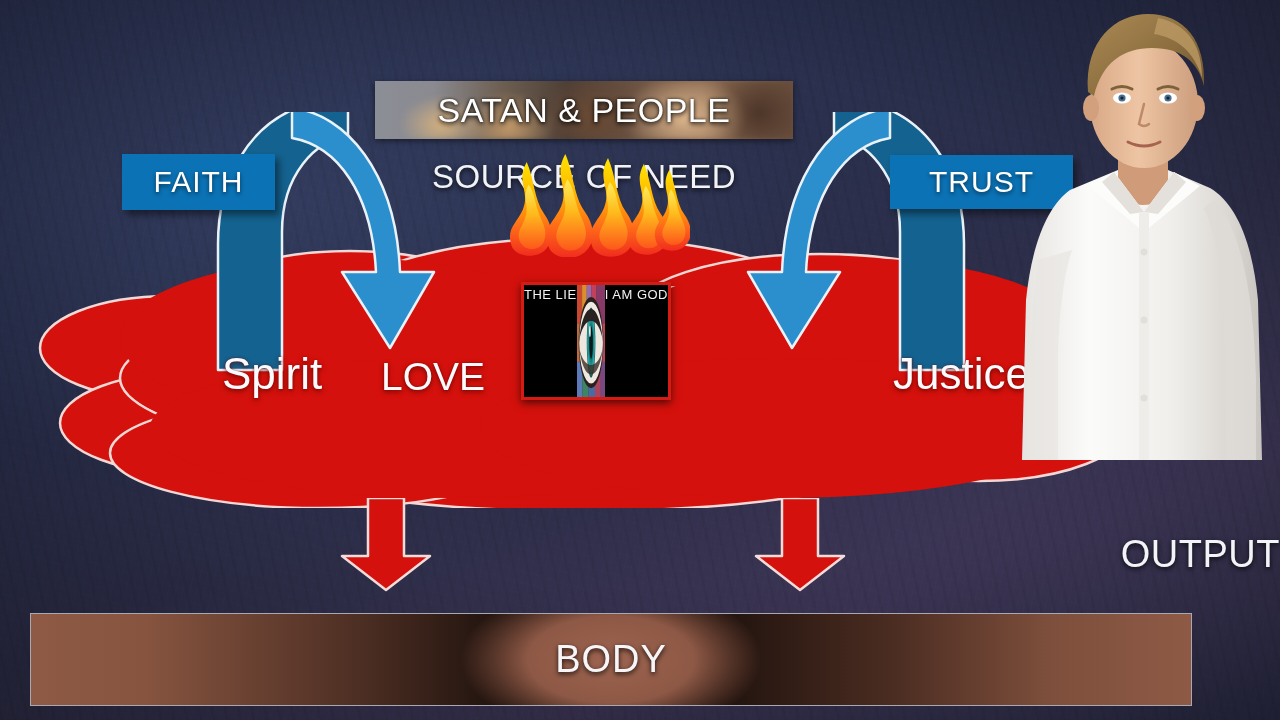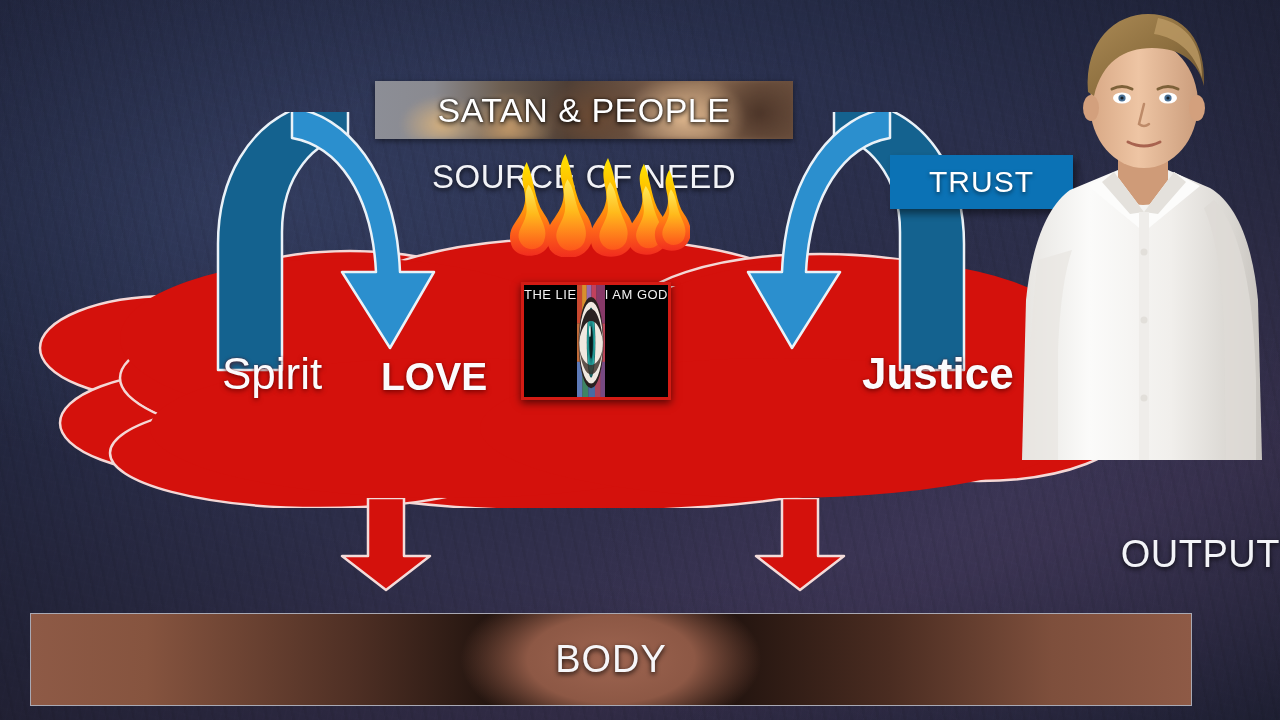--- a/index.html
+++ b/index.html
@@ -97,23 +97,23 @@
 
   
   .cloudword {
     z-index:22;
     color:#fbfbfd;
     text-shadow:0 2px 5px rgba(90,0,0,.75), 0 0 2px rgba(120,0,0,.5);
     white-space:nowrap;
     font-stretch:condensed;
   }
   #w-spirit  { left:222px; top:349px; font-size:44px; font-weight:300; }
-  #w-love    { left:381px; top:355px; font-size:39px; font-weight:700; }
+  #w-love    { left:381px; top:355px; font-size:39px; font-weight:400; }
   #w-freedom { left:676px; top:349px; font-size:44px; font-weight:300; }
-  #w-justice { left:862px; top:349px; font-size:44px; font-weight:700; }
+  #w-justice { left:893px; top:349px; font-size:44px; font-weight:400; }
   #w-will    { left:0; right:0; top:438px; text-align:center; font-size:40px; font-weight:300; letter-spacing:.5px; }
 
   
   #lie-card {
     left:521px; top:282px; width:150px; height:118px;
     z-index:24;
     background:#000;
     border:3px solid #d41b14;
     box-shadow:0 3px 8px rgba(0,0,0,.6);
     overflow:hidden;
@@ -313,20 +313,23 @@
 
   <div class="layer" id="arrow-right">
     <svg viewBox="0 0 250 260" width="250" height="260" aria-hidden="true">
       <g transform="translate(250,0) scale(-1,1)">
         <path d="M22 258 L86 258 L86 120 C86 62 120 28 152 24 L152 -2 L96 -2 C56 16 22 62 22 132 Z" fill="#14628f" stroke="#eaf2f8" stroke-width="2.5" stroke-linejoin="round"></path>
         <path d="M96 -4 C150 2 200 60 204 160 L238 160 L194 236 L146 160 L180 160 C176 82 142 34 96 26 Z" fill="#2b8fce" stroke="#eaf2f8" stroke-width="2.5" stroke-linejoin="round"></path>
       </g>
     </svg>
   </div>
 
+  <div class="layer bluebox" id="box-faith">
+    <span>FAITH</span>
+  </div>
   <div class="layer bluebox" id="box-trust">
     <span>TRUST</span>
   </div>
 
   <div class="layer" id="out-arrow-left">
     <svg viewBox="0 0 96 94" width="96" height="94" aria-hidden="true">
       <path d="M30 0 L66 0 L66 58 L92 58 L48 92 L4 58 L30 58 Z" fill="#d4110c" stroke="#f3dcda" stroke-width="2.5" stroke-linejoin="round"></path>
     </svg>
   </div>
   <div class="layer" id="out-arrow-right">

